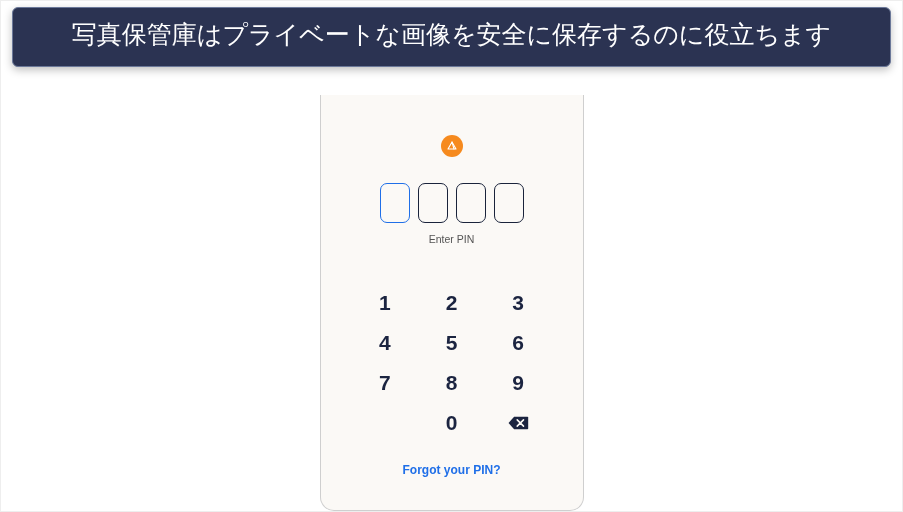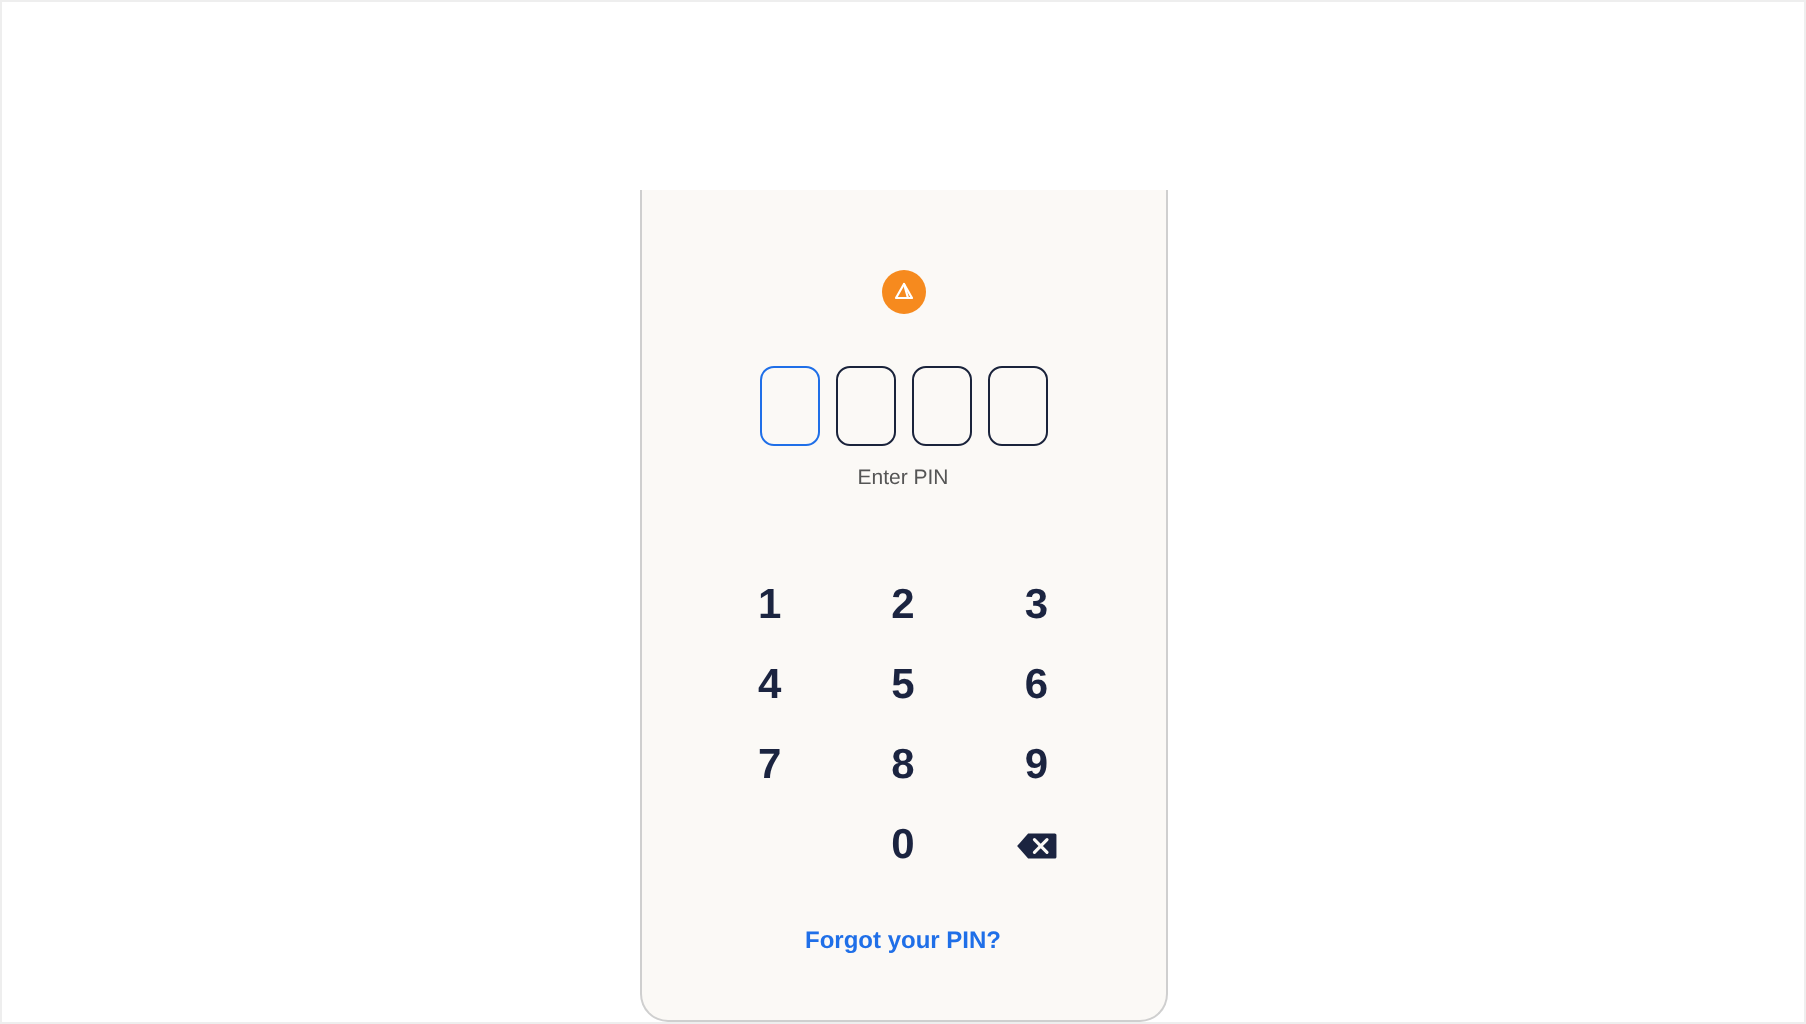--- a/index.html
+++ b/index.html
@@ -94,20 +94,23 @@
     color: #1f6fe8;
     cursor: pointer;
     background:none; border:none; font-family:Liberation Sans, sans-serif;
   }
 </style>
 </head>
 <body>
 
 <div class="canvas">
 
+  <div class="banner">
+    <span>写真保管庫はプライベートな画像を安全に保存するのに役立ちます</span>
+  </div>
 
   <div class="phone">
 
     <div class="logo">
       <svg viewBox="0 0 24 24" fill="none">
         <path d="M4 18 L12 4 L20 18 Z" stroke="#ffffff" stroke-width="2.2" stroke-linejoin="round" fill="none"></path>
         <path d="M12 4 L16 18" stroke="#ffffff" stroke-width="2.2" stroke-linecap="round"></path>
       </svg>
     </div>
 

